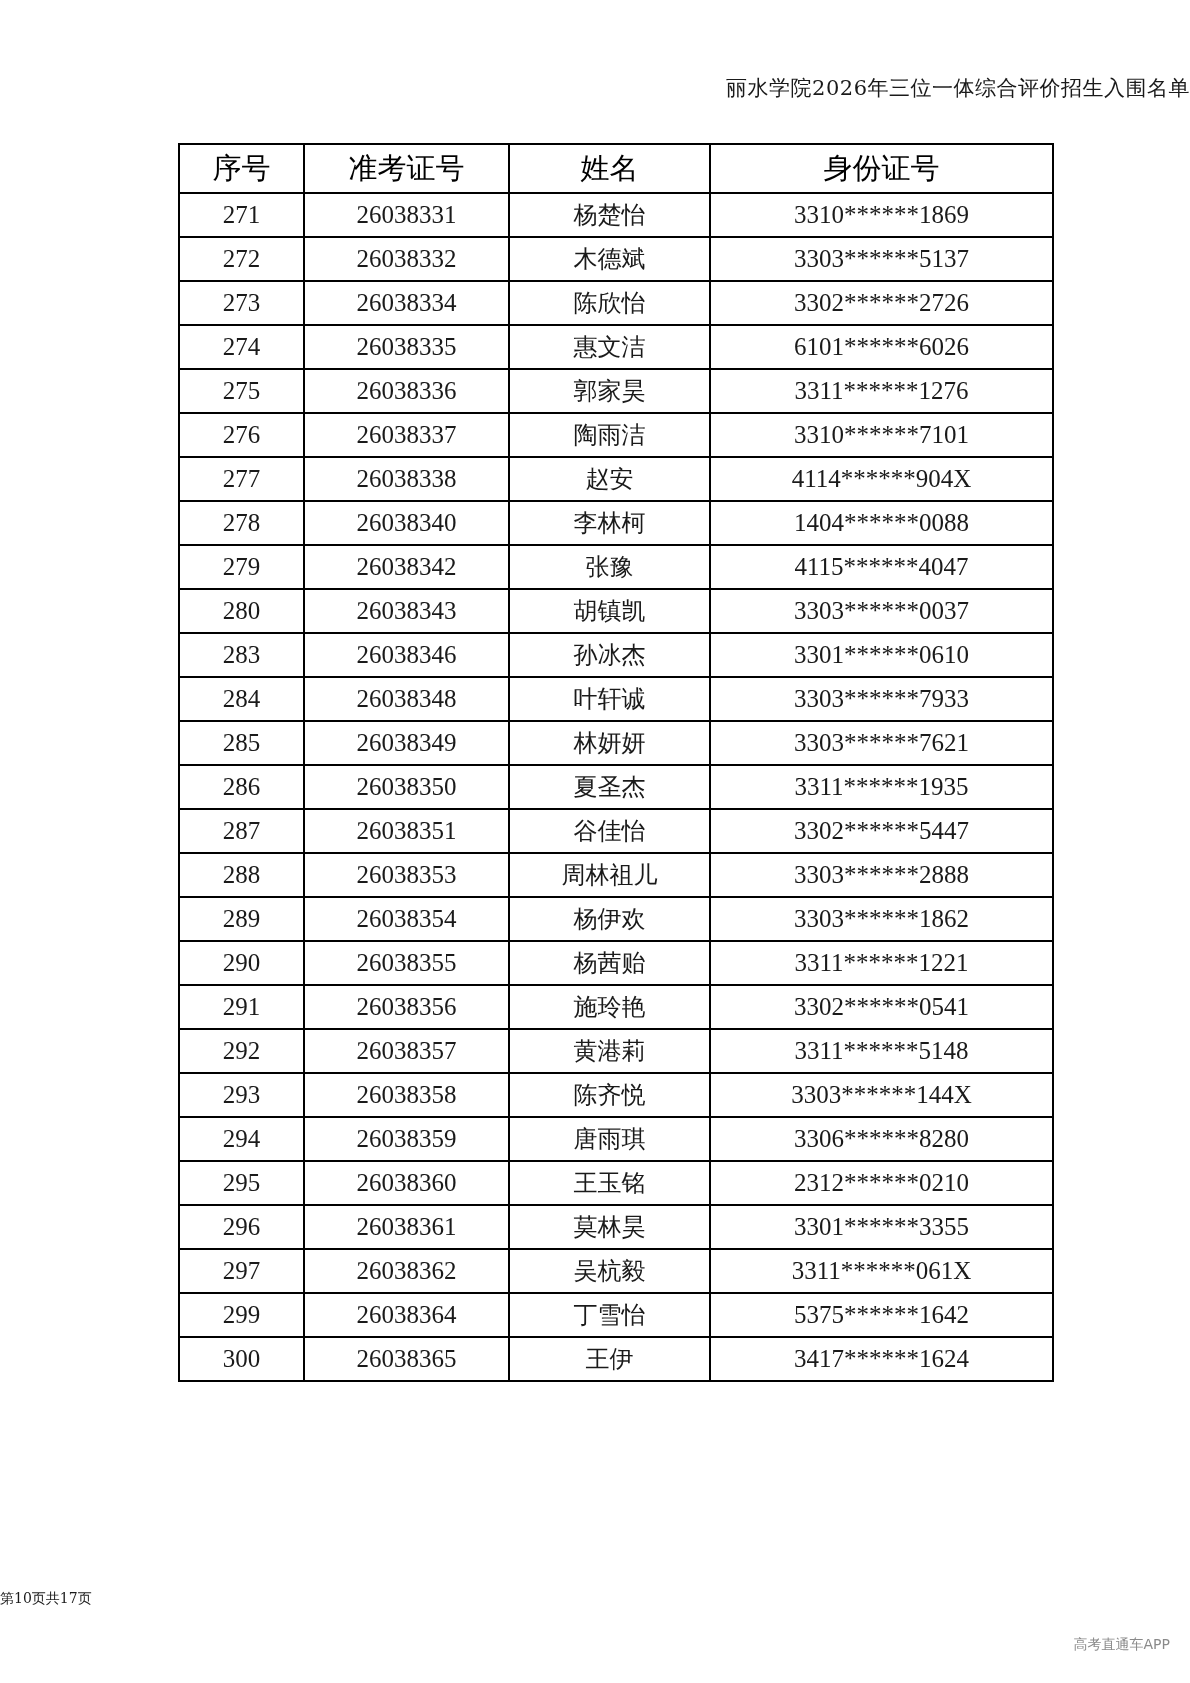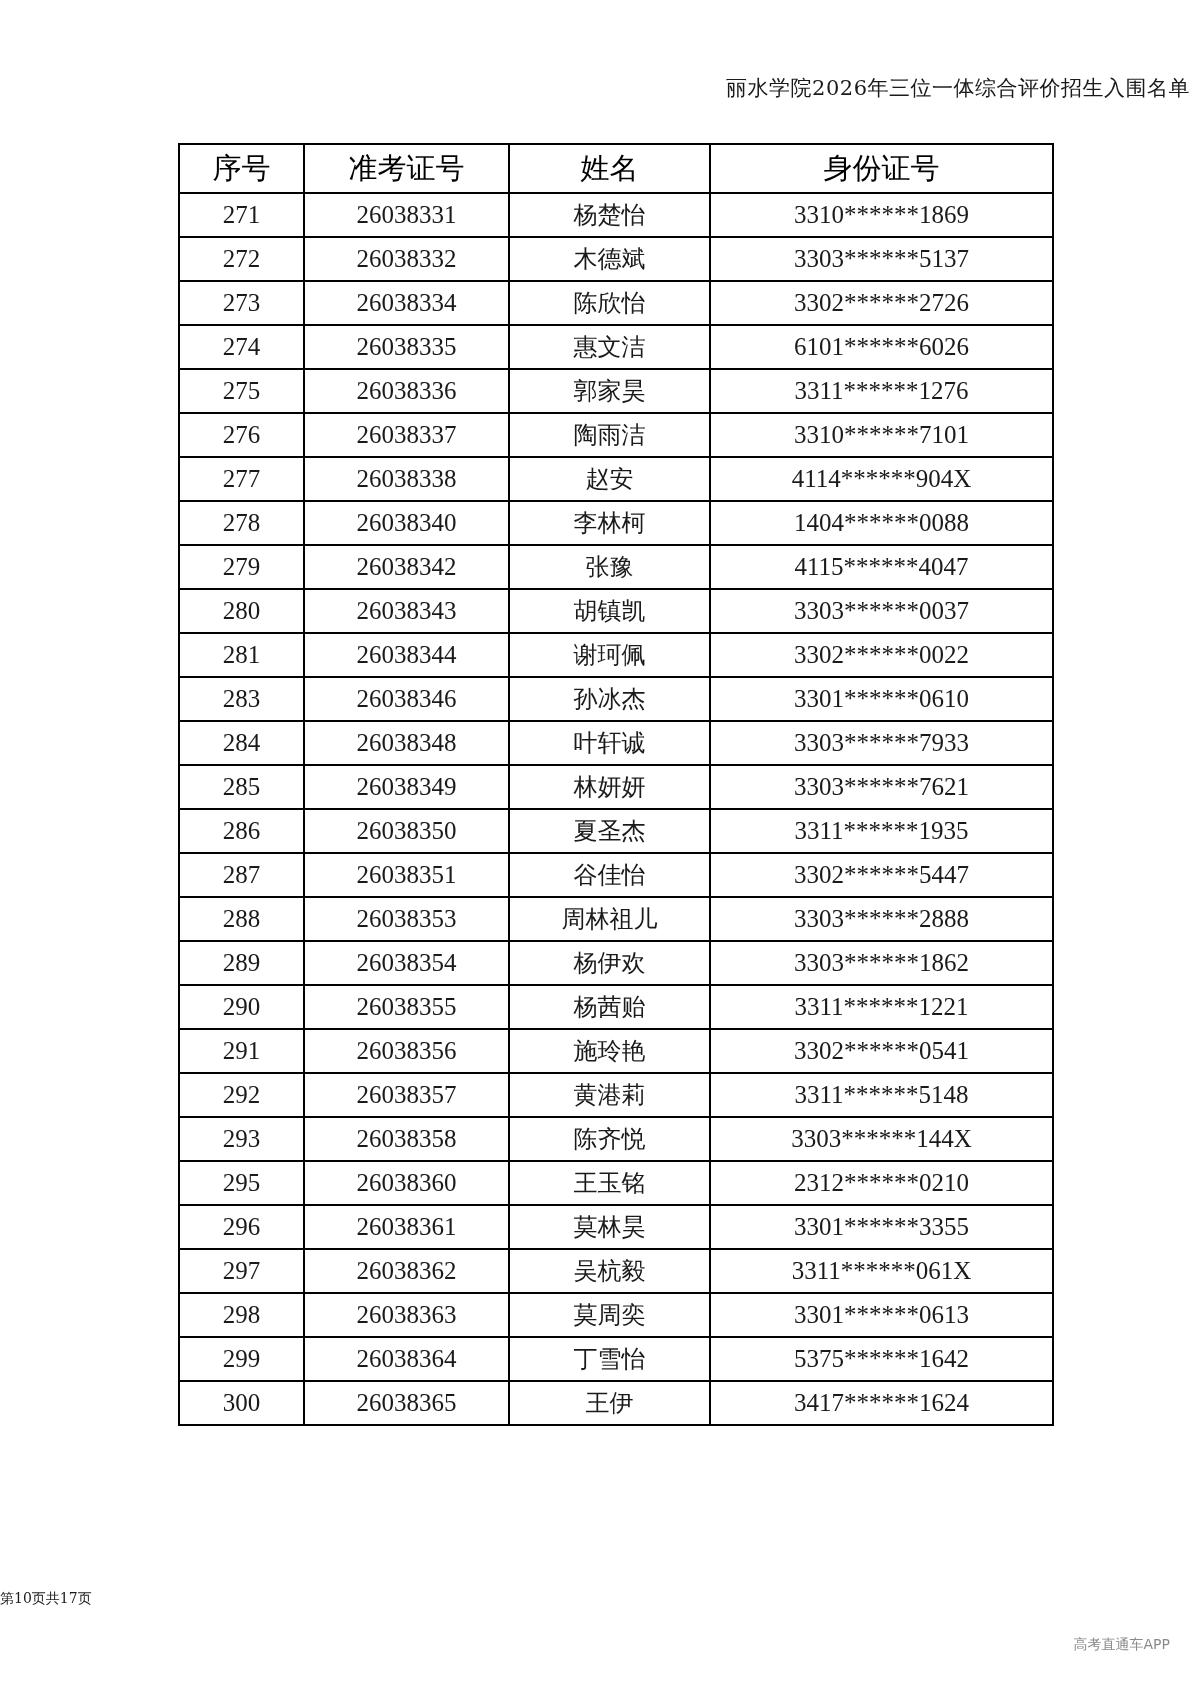--- a/index.html
+++ b/index.html
@@ -156,26 +156,20 @@
         <td class="name-cell">张豫</td>
         <td>4115******4047</td>
       </tr>
       <tr>
         <td>280</td>
         <td>26038343</td>
         <td class="name-cell">胡镇凯</td>
         <td>3303******0037</td>
       </tr>
       <tr>
-        <td>281</td>
-        <td>26038344</td>
-        <td class="name-cell">谢珂佩</td>
-        <td>3302******0022</td>
-      </tr>
-      <tr>
         <td>283</td>
         <td>26038346</td>
         <td class="name-cell">孙冰杰</td>
         <td>3301******0610</td>
       </tr>
       <tr>
         <td>284</td>
         <td>26038348</td>
         <td class="name-cell">叶轩诚</td>
         <td>3303******7933</td>
@@ -228,44 +222,44 @@
         <td class="name-cell">黄港莉</td>
         <td>3311******5148</td>
       </tr>
       <tr>
         <td>293</td>
         <td>26038358</td>
         <td class="name-cell">陈齐悦</td>
         <td>3303******144X</td>
       </tr>
       <tr>
+        <td>294</td>
+        <td>26038359</td>
+        <td class="name-cell">唐雨琪</td>
+        <td>3306******8280</td>
+      </tr>
+      <tr>
         <td>295</td>
         <td>26038360</td>
         <td class="name-cell">王玉铭</td>
         <td>2312******0210</td>
       </tr>
       <tr>
         <td>296</td>
         <td>26038361</td>
         <td class="name-cell">莫林昊</td>
         <td>3301******3355</td>
       </tr>
       <tr>
         <td>297</td>
         <td>26038362</td>
         <td class="name-cell">吴杭毅</td>
         <td>3311******061X</td>
       </tr>
       <tr>
-        <td>298</td>
-        <td>26038363</td>
-        <td class="name-cell">莫周奕</td>
-        <td>3301******0613</td>
-      </tr>
-      <tr>
         <td>299</td>
         <td>26038364</td>
         <td class="name-cell">丁雪怡</td>
         <td>5375******1642</td>
       </tr>
       <tr>
         <td>300</td>
         <td>26038365</td>
         <td class="name-cell">王伊</td>
         <td>3417******1624</td>

